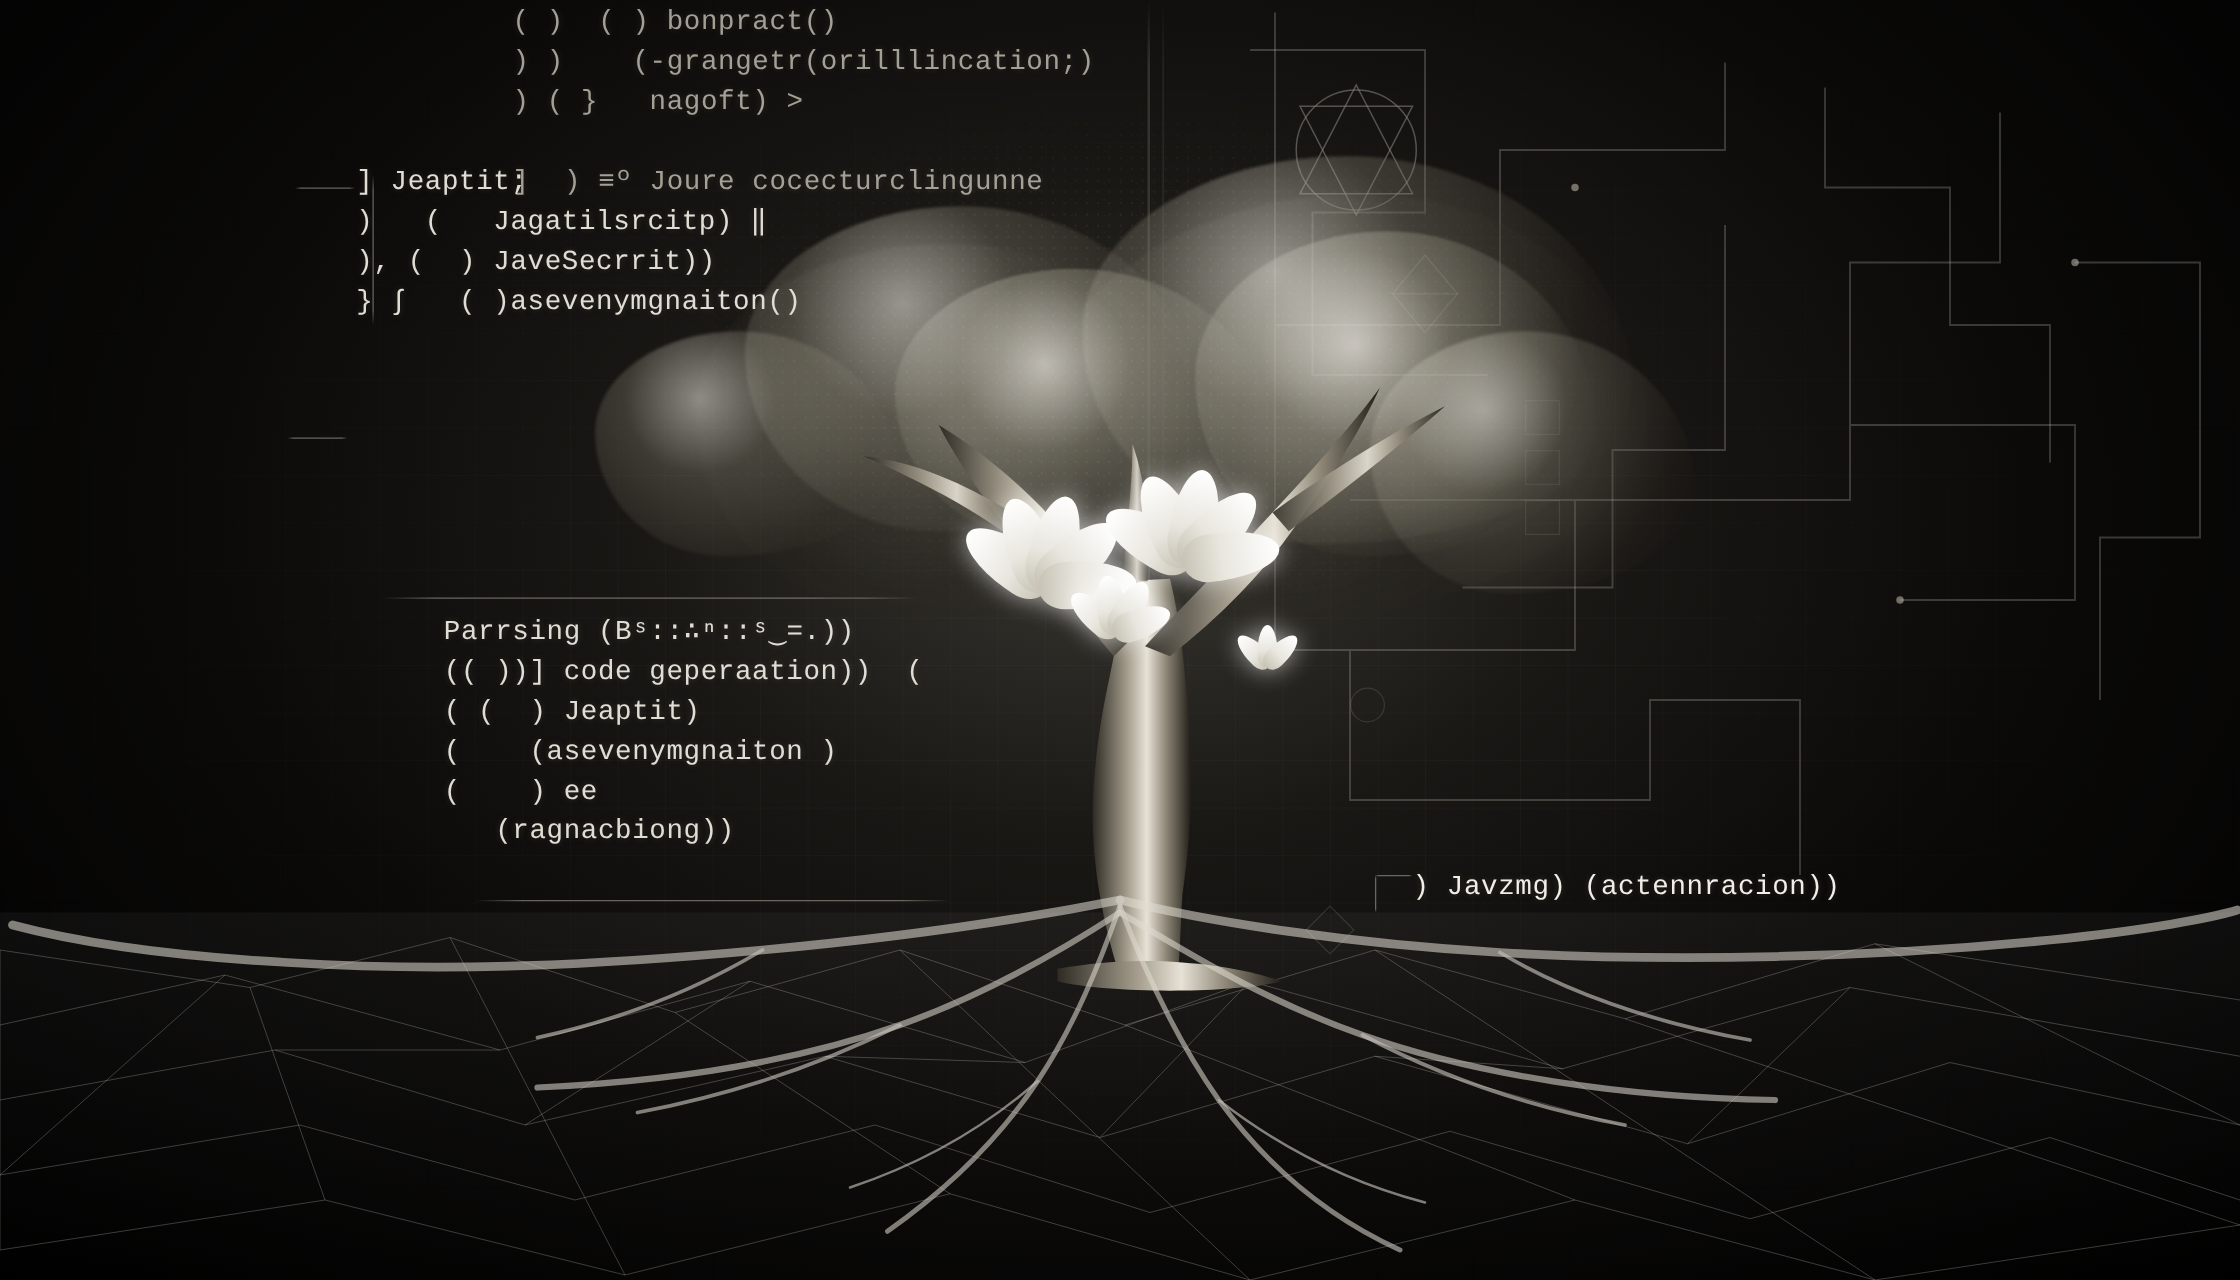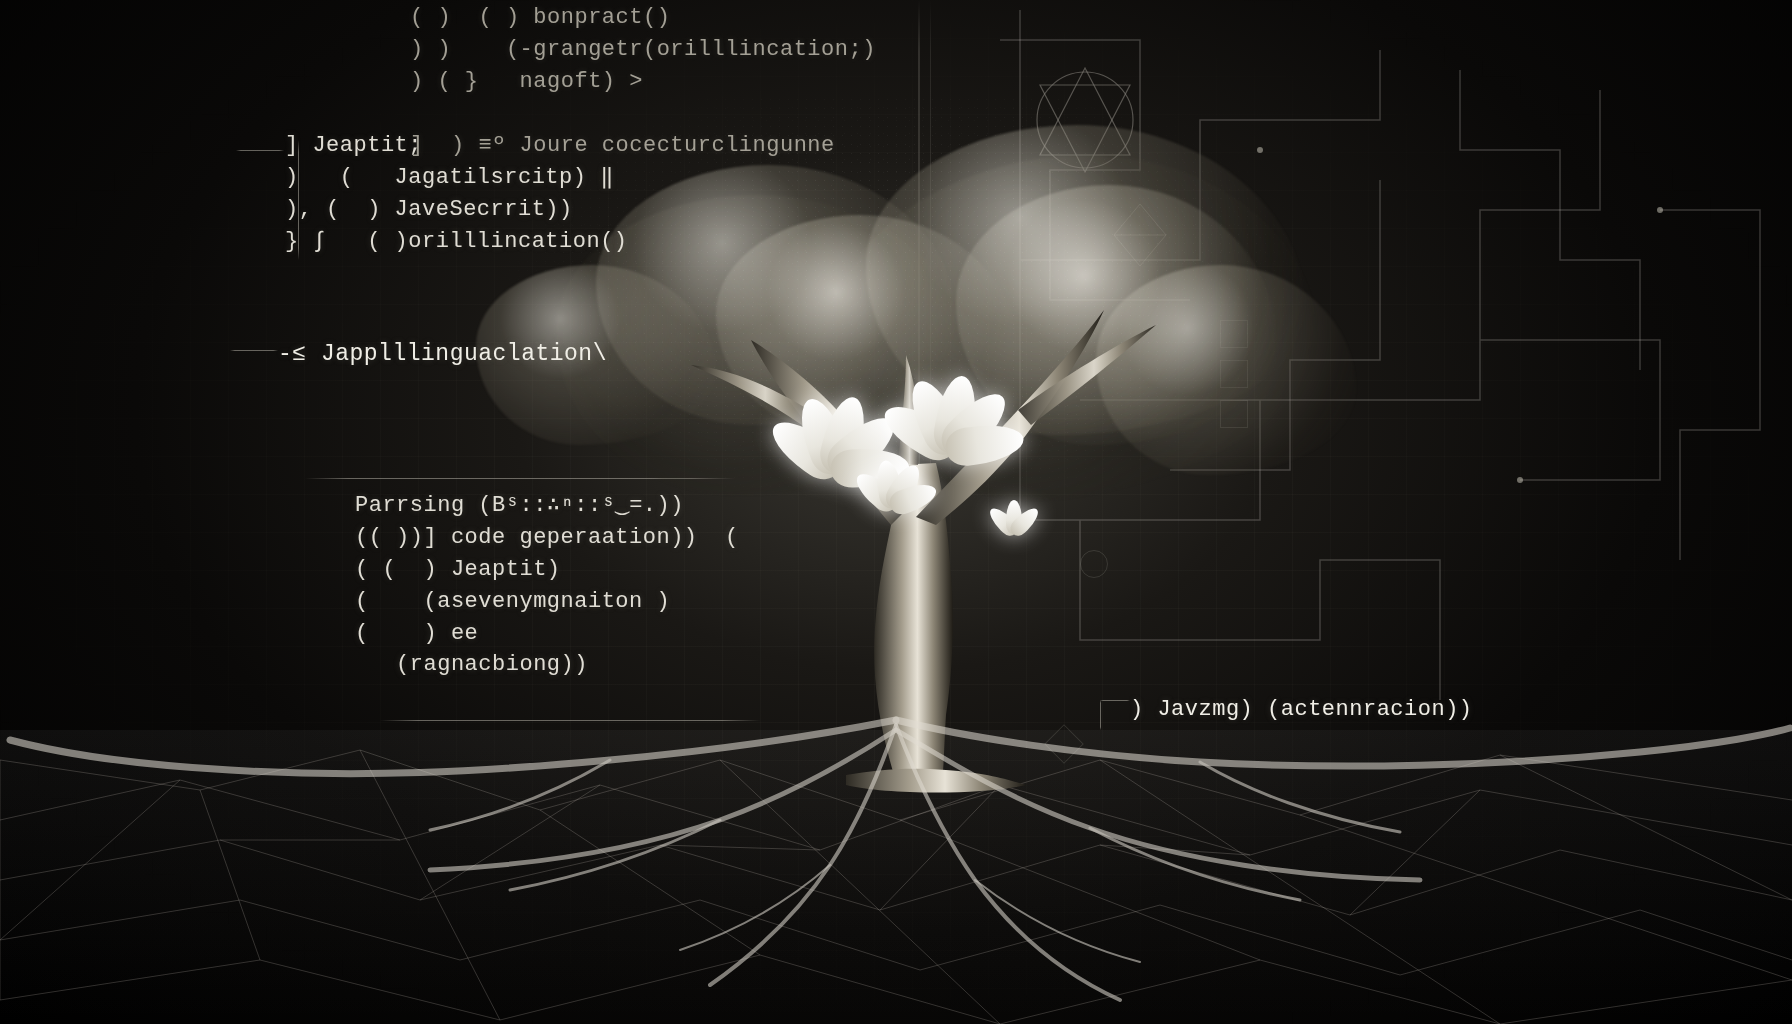--- a/index.html
+++ b/index.html
@@ -318,23 +318,22 @@
 
   <div class="code-block faint" style="left:410px; top:2px;"><span>( )  ( ) bonpract()</span>
 <span>) )    (-grangetr(orilllincation;)</span>
 <span>) ( }   nagoft) &gt;</span>
 <span></span>
 <span>]  ) ≡º Joure cocecturclingunne</span></div>
 
   <div class="code-block" style="left:285px; top:130px;"><span class="bright">] Jeaptit;</span>
 <span>)   (   Jagatilsrcitp) ‖</span>
 <span>), (  ) JaveSecrrit))</span>
-<span>} ∫   ( )orilllincation()</span></div>
-
-  <div class="code-block bright" style="left:278px; top:338px; font-size:23px;"><span>-≤ Japplllinguaclation\</span></div>
+<span>} ∫   ( )asevenymgnaiton()</span></div>
+
 
   <div class="code-block bright" style="left:1130px; top:694px; font-size:22px;"><span>) Javzmg) (actennracion))</span></div>
 
   <div class="code-block" style="left:355px; top:490px;"><span class="bright">Parrsing (Bˢ::∴ⁿ::ˢ‿=.))</span>
 <span>(( ))] code geperaation))  (</span>
 <span>( (  ) Jeaptit)</span>
 <span>(    (asevenymgnaiton )</span>
 <span>(    ) ee</span>
 <span>   (ragnacbiong))</span></div>
 

